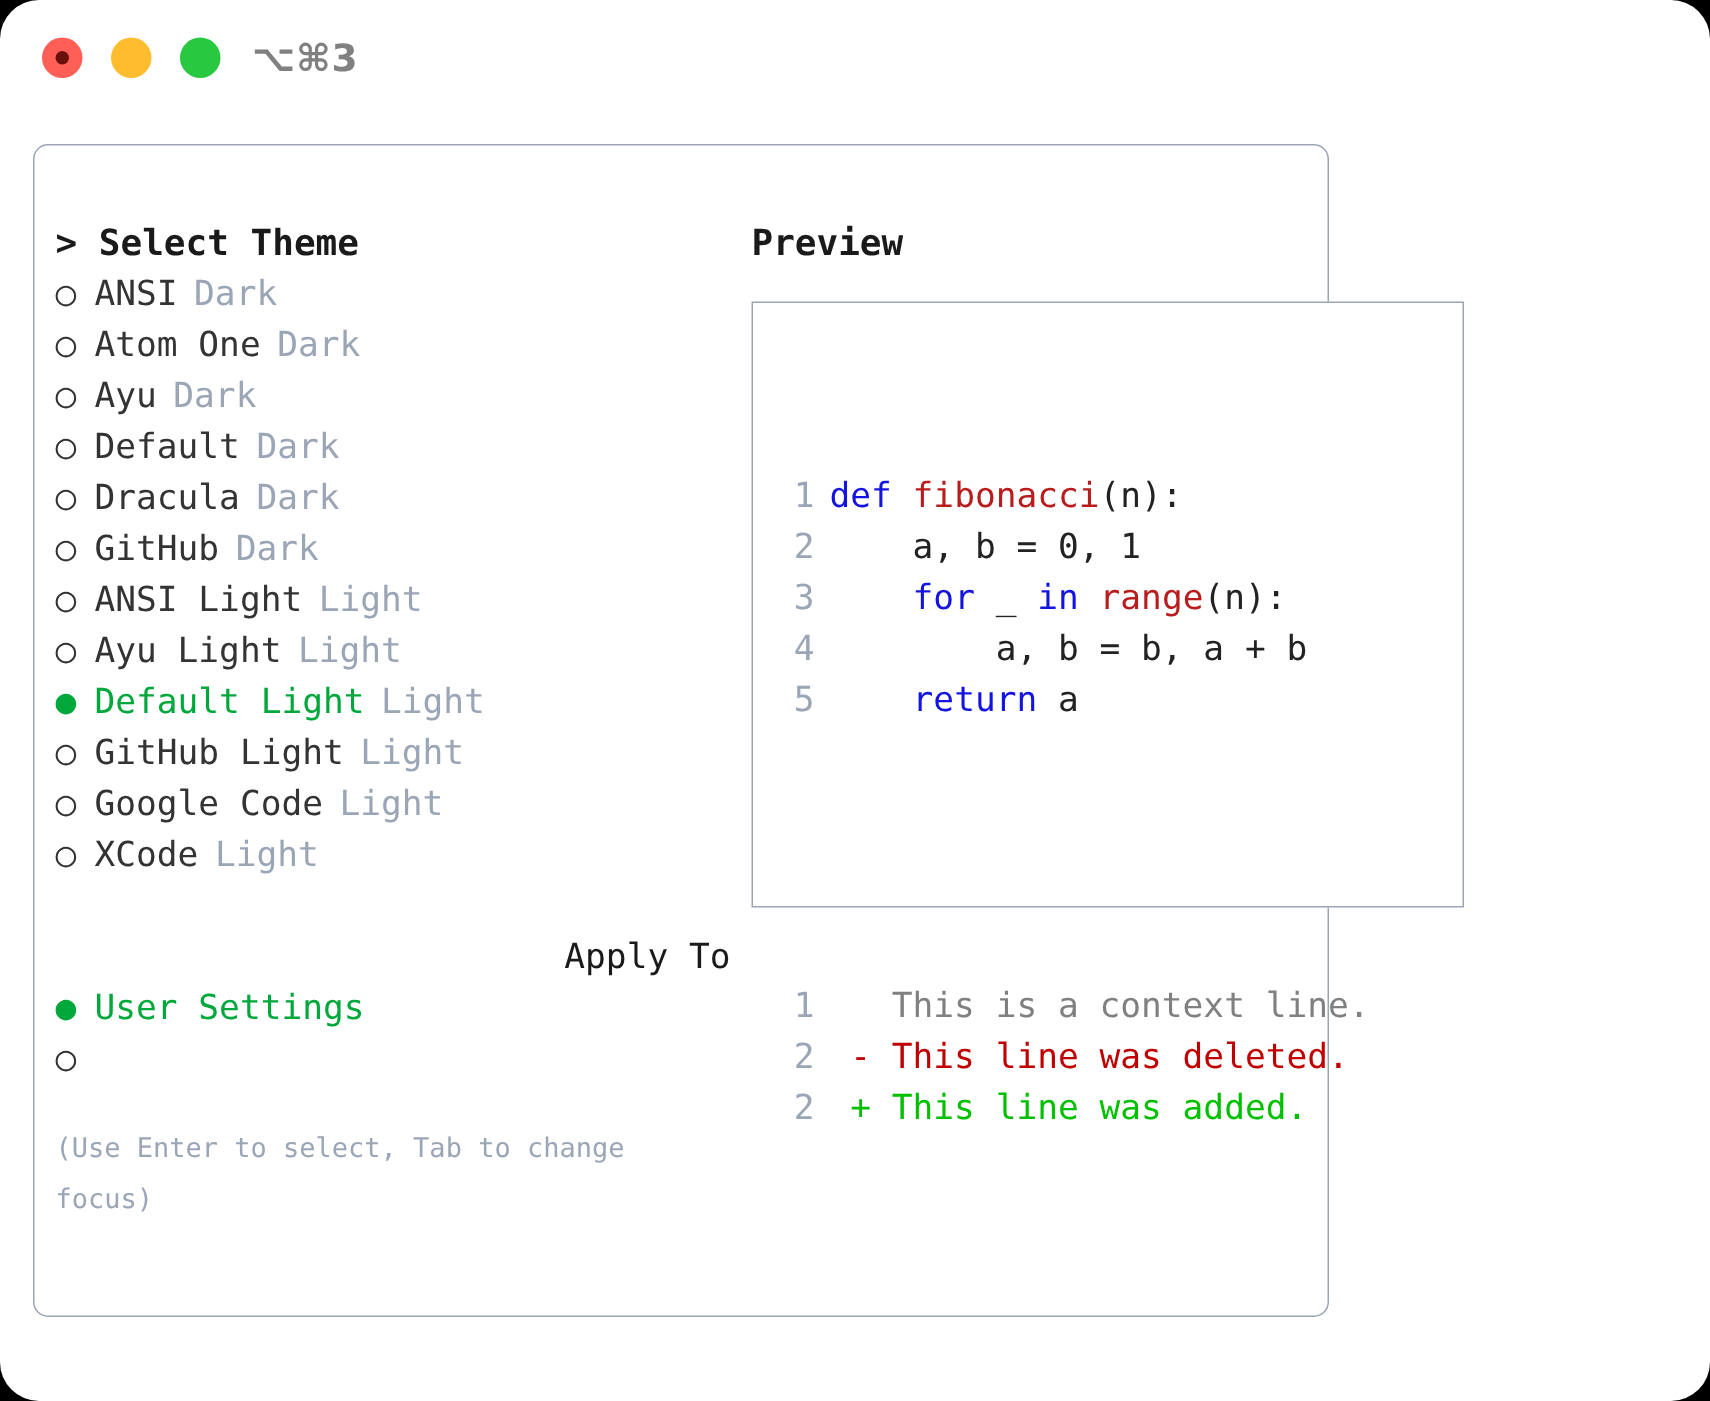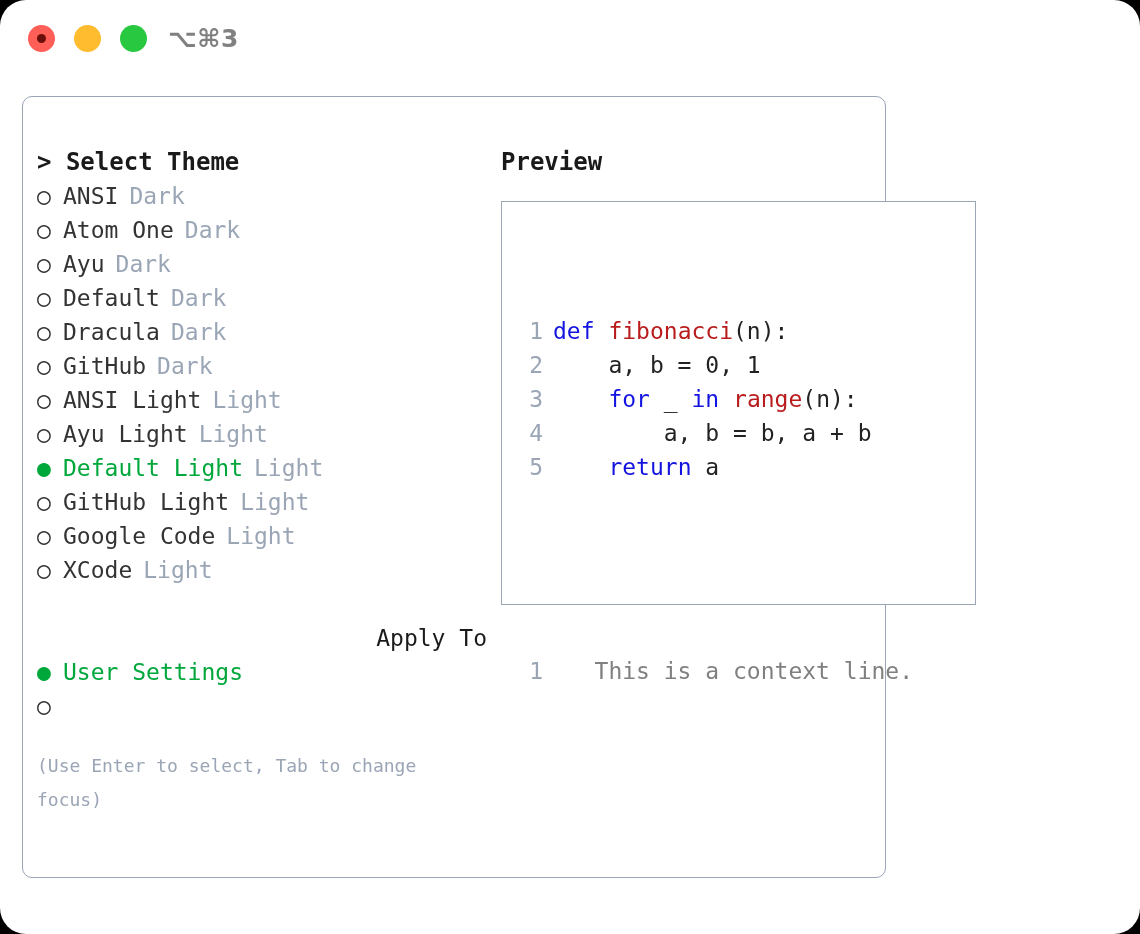--- a/index.html
+++ b/index.html
@@ -254,20 +254,20 @@
 
         <div class="hint">(Use Enter to select, Tab to change focus)</div>
       </div>
 
       <div class="right-col">
         <div class="preview-title">Preview</div>
         <div class="preview-box">
           <div class="code-area">
             <div id="code-lines"><div class="code-line"><span class="ln">1</span><span class="tok-kw">def </span><span class="tok-fn">fibonacci</span><span class="tok-plain">(n):</span></div><div class="code-line"><span class="ln">2</span><span class="tok-plain">    a, b = 0, 1</span></div><div class="code-line"><span class="ln">3</span><span class="tok-plain">    </span><span class="tok-kw">for</span><span class="tok-plain"> _ </span><span class="tok-kw">in</span><span class="tok-plain"> </span><span class="tok-fn">range</span><span class="tok-plain">(n):</span></div><div class="code-line"><span class="ln">4</span><span class="tok-plain">        a, b = b, a + b</span></div><div class="code-line"><span class="ln">5</span><span class="tok-plain">    </span><span class="tok-kw">return</span><span class="tok-plain"> a</span></div></div>
             <div class="blank-line"></div>
-            <div id="diff-lines"><div class="code-line"><span class="ln">1</span><span class="diff-ctx">   This is a context line.</span></div></div>
+            <div id="diff-lines"><div class="code-line"><span class="ln">1</span><span class="diff-ctx">   This is a context line.</span></div><div class="code-line"><span class="ln">2</span><span class="diff-del"> - This line was deleted.</span></div><div class="code-line"><span class="ln">2</span><span class="diff-add"> + This line was added.</span></div></div>
           </div>
         </div>
       </div>
 
     </div>
   </div>
 </div>
 
 </body></html>

